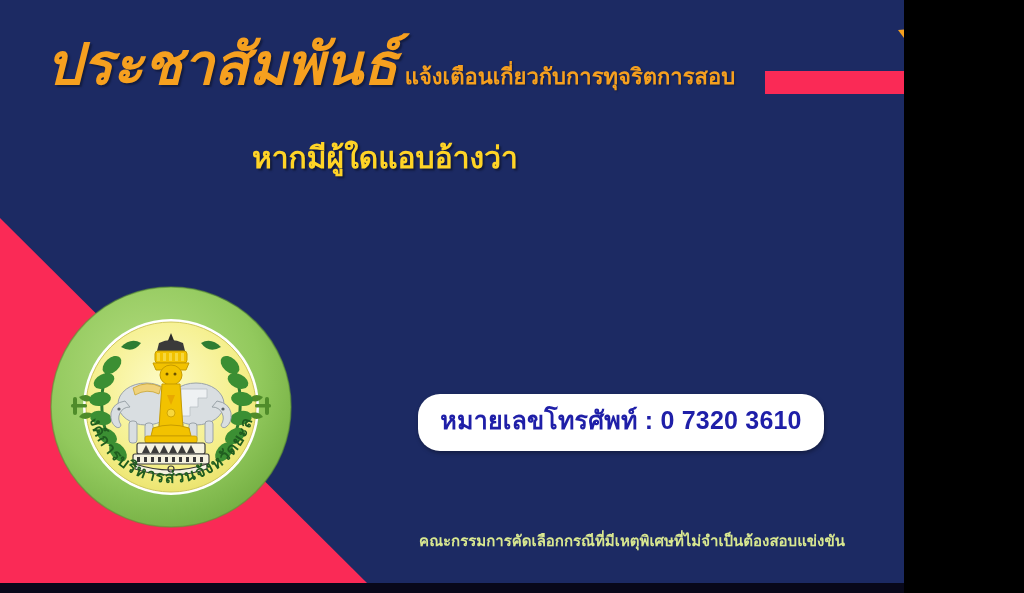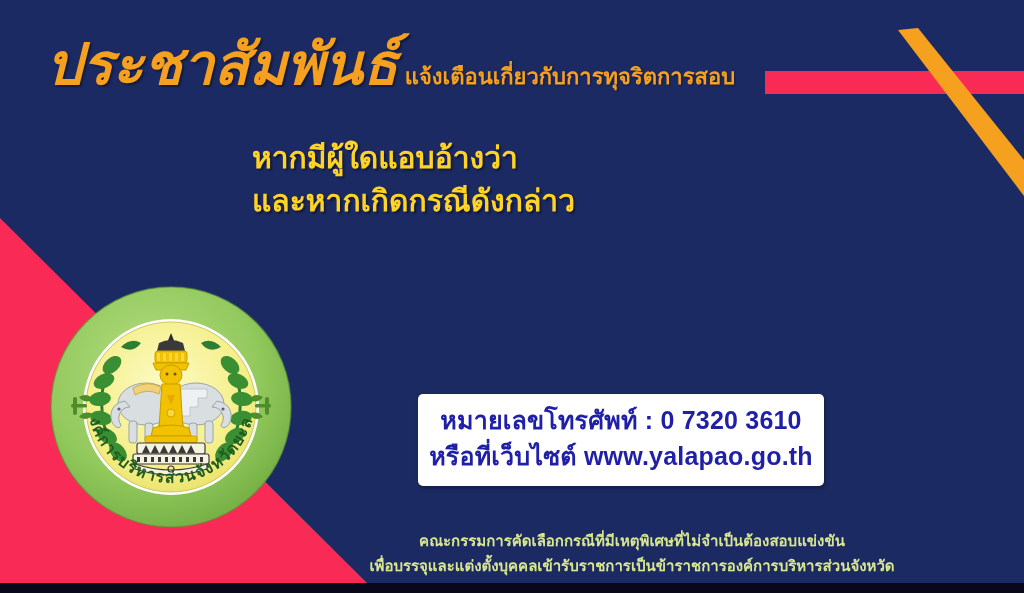--- a/index.html
+++ b/index.html
@@ -6,21 +6,21 @@
     margin: 0;
     padding: 0;
     background: #000;
   }
   body {
     font-family: "Liberation Sans", "DejaVu Sans", sans-serif;
   }
 
   .poster {
     position: relative;
-    width: 1024px;
+    width: 904px;
     height: 593px;
     overflow: hidden;
     background: #1c2a63;
     text-decoration: underline;
   }
 
   
   .crimson-wedge {
     position: absolute;
     left: 0;
@@ -100,21 +100,21 @@
   }
 
   
   .contact-box {
     position: absolute;
     left: 418px;
     top: 394px;
     width: 406px;
     padding: 9px 0 12px 0;
     background: #ffffff;
-    border-radius: 5px;
+    border-radius: 22px;
     text-align: center;
     box-shadow: 1px 2px 4px rgba(0,0,0,0.35);
   }
   .contact-line {
     display: block;
     color: #1f1fa8;
     font-size: 25px;
     font-weight: bold;
     line-height: 1.42;
     letter-spacing: 0.2px;
@@ -160,31 +160,28 @@
     <polygon points="898,30 918,28 1024,160 1024,196" fill="#f6a01f"></polygon>
   </svg>
 
   <div class="header">
     <span class="headline">ประชาสัมพันธ์</span>
     <span class="sub-headline">แจ้งเตือนเกี่ยวกับการทุจริตการสอบ</span>
   </div>
 
   <div class="message">
     <span class="line">หากมีผู้ใดแอบอ้างว่า</span>
-    <span class="line">และหากเกิดกรณีดังกล่าว</span>
   </div>
 
   <div class="contact-box">
     <span class="contact-line">หมายเลขโทรศัพท์ :  0 7320 3610</span>
-    <span class="contact-line">หรือที่เว็บไซต์ www.yalapao.go.th</span>
   </div>
 
   <div class="footnote">
     <span class="line">คณะกรรมการคัดเลือกกรณีที่มีเหตุพิเศษที่ไม่จำเป็นต้องสอบแข่งขัน</span>
-    <span class="line">เพื่อบรรจุและแต่งตั้งบุคคลเข้ารับราชการเป็นข้าราชการองค์การบริหารส่วนจังหวัด</span>
   </div>
 
   <div class="emblem">
     <svg viewBox="0 0 244 244" width="244" height="244">
       <defs>
         <radialGradient id="ringGrad" cx="42%" cy="36%" r="72%">
           <stop offset="0%" stop-color="#b6dd82"></stop>
           <stop offset="62%" stop-color="#92c95d"></stop>
           <stop offset="100%" stop-color="#6faa3e"></stop>
         </radialGradient>

